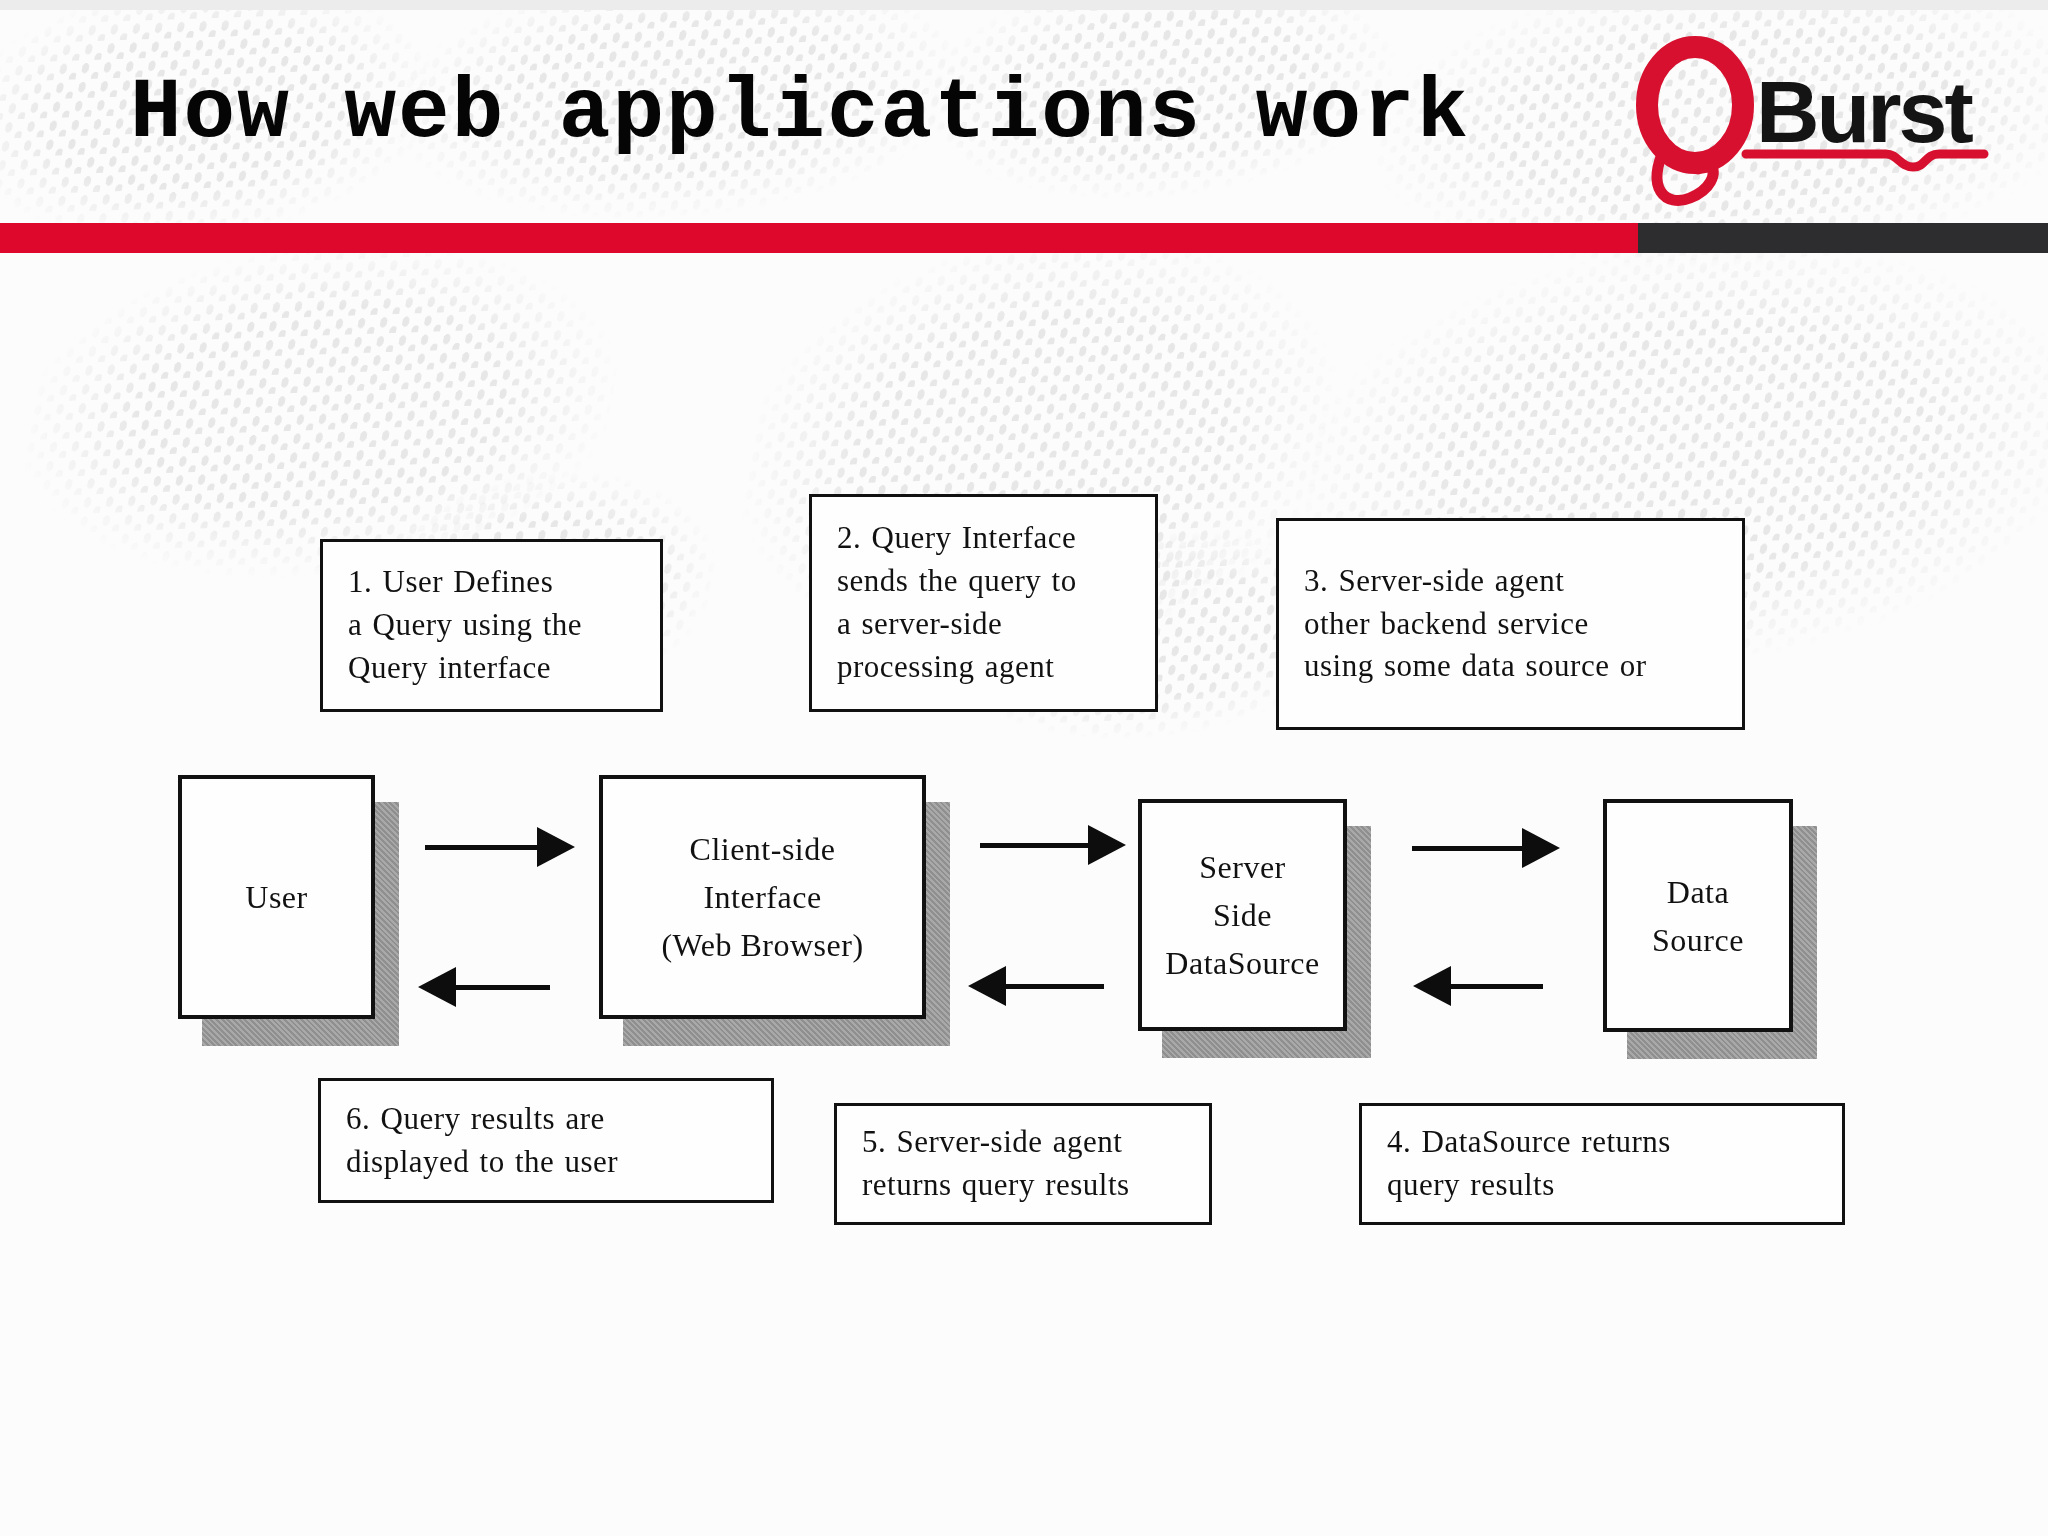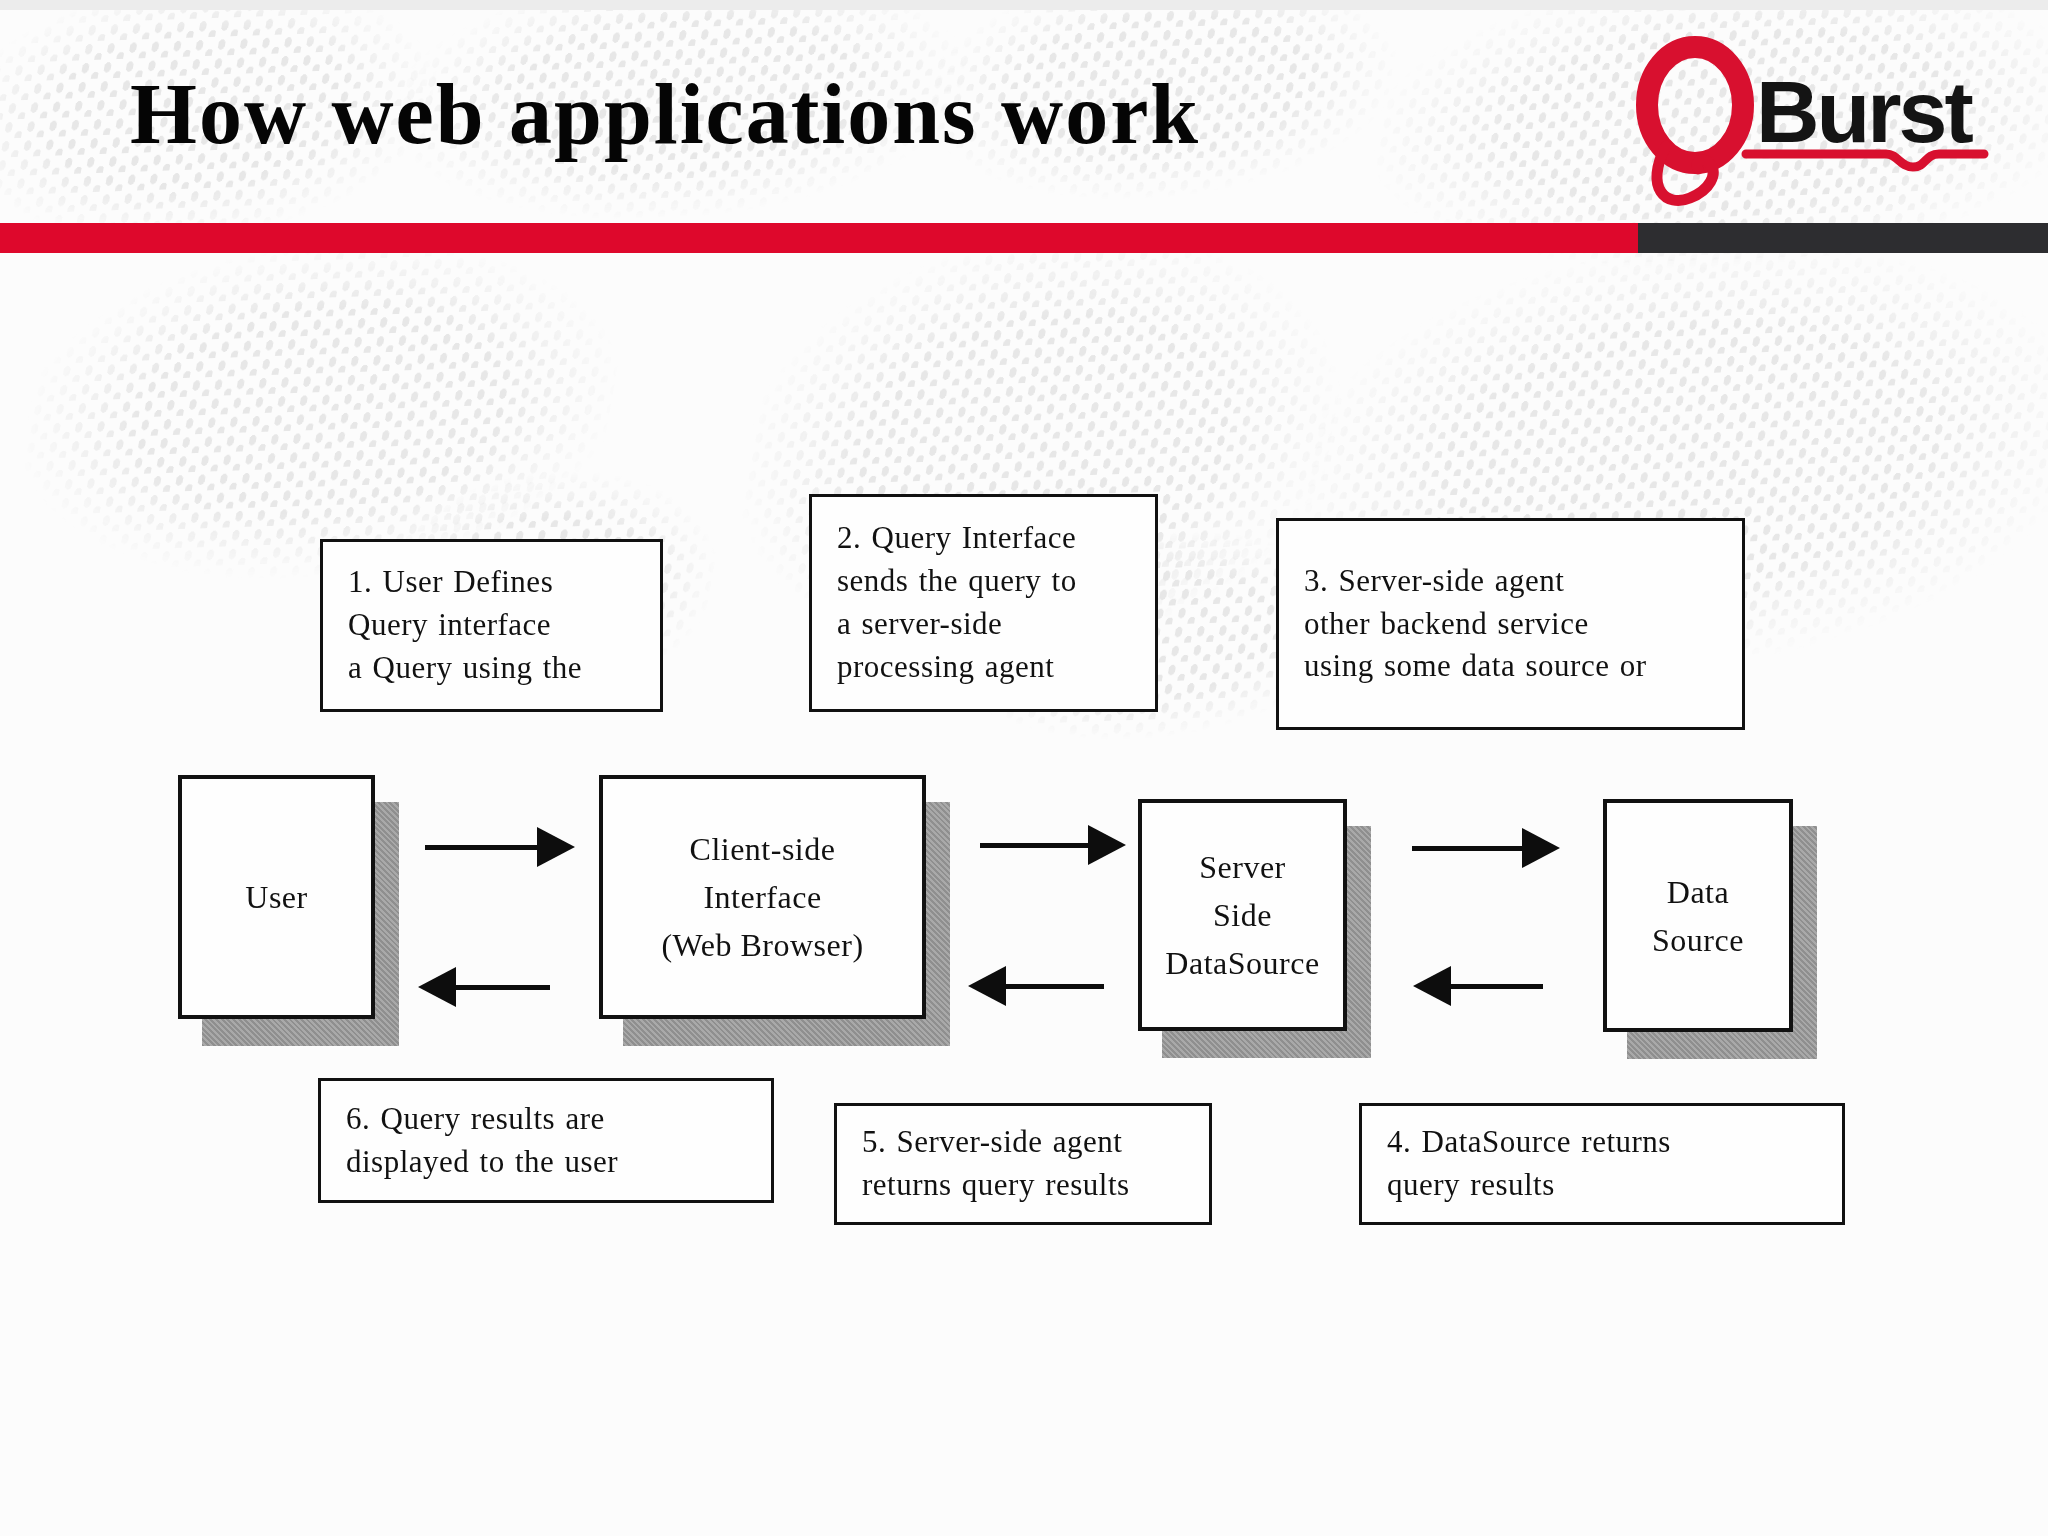--- a/index.html
+++ b/index.html
@@ -27,21 +27,21 @@
   #d5{left:30px;top:240px;width:580px;height:340px}
   #d6{left:750px;top:230px;width:580px;height:430px}
   #d7{left:1310px;top:240px;width:760px;height:430px}
   #d8{left:370px;top:470px;width:340px;height:240px}
   #d9{left:950px;top:530px;width:400px;height:210px}
   #top-strip{position:absolute;left:0;top:0;width:2048px;height:10px;background:#ececec;z-index:1}
 
   
   #page-title{
     position:absolute;left:130px;top:64px;z-index:2;
-    font-family:Liberation Serif, serif;font-weight:bold;
+    font-family:Liberation Mono, monospace;font-weight:bold;
     font-size:86px;letter-spacing:2px;color:#050505;white-space:nowrap;
   }
   #logo{position:absolute;left:1628px;top:26px;width:420px;height:190px;z-index:2}
   #bar-red{position:absolute;left:0;top:223px;width:1638px;height:30px;background:var(--accent-red,#DE082C);z-index:2}
   #bar-dark{position:absolute;left:1638px;top:223px;width:410px;height:30px;background:var(--bar-dark,#2D2D30);z-index:2}
 
   
   .note{
     position:absolute;z-index:3;background:#fefefe;
     border:3px solid var(--ink,#111);
@@ -114,22 +114,22 @@
   <path d="M 38 120 C 16 162, 38 182, 62 172 C 82 164, 90 148, 82 138 C 76 131, 66 133, 70 143" fill="none" stroke="#D8102F" stroke-width="11" stroke-linecap="round"></path>
   <path d="M 118 128 L 258 128 C 270 128, 272 141, 285 141 C 298 141, 297 128, 311 128 L 356 128" fill="none" stroke="#D8102F" stroke-width="9" stroke-linecap="round"></path>
   <text x="128" y="116">Burst</text>
 </svg>
 
 <div id="bar-red"></div>
 <div id="bar-dark"></div>
 
 <div class="note" id="note1">
   <div>1. User Defines</div>
+  <div>a Query using the</div>
   <div>Query interface</div>
-  <div>a Query using the</div>
 </div>
 <div class="note" id="note2">
   <div>2. Query Interface</div>
   <div>sends the query to</div>
   <div>a server-side</div>
   <div>processing agent</div>
 </div>
 <div class="note" id="note3">
   <div>3. Server-side agent</div>
   <div>other backend service</div>

